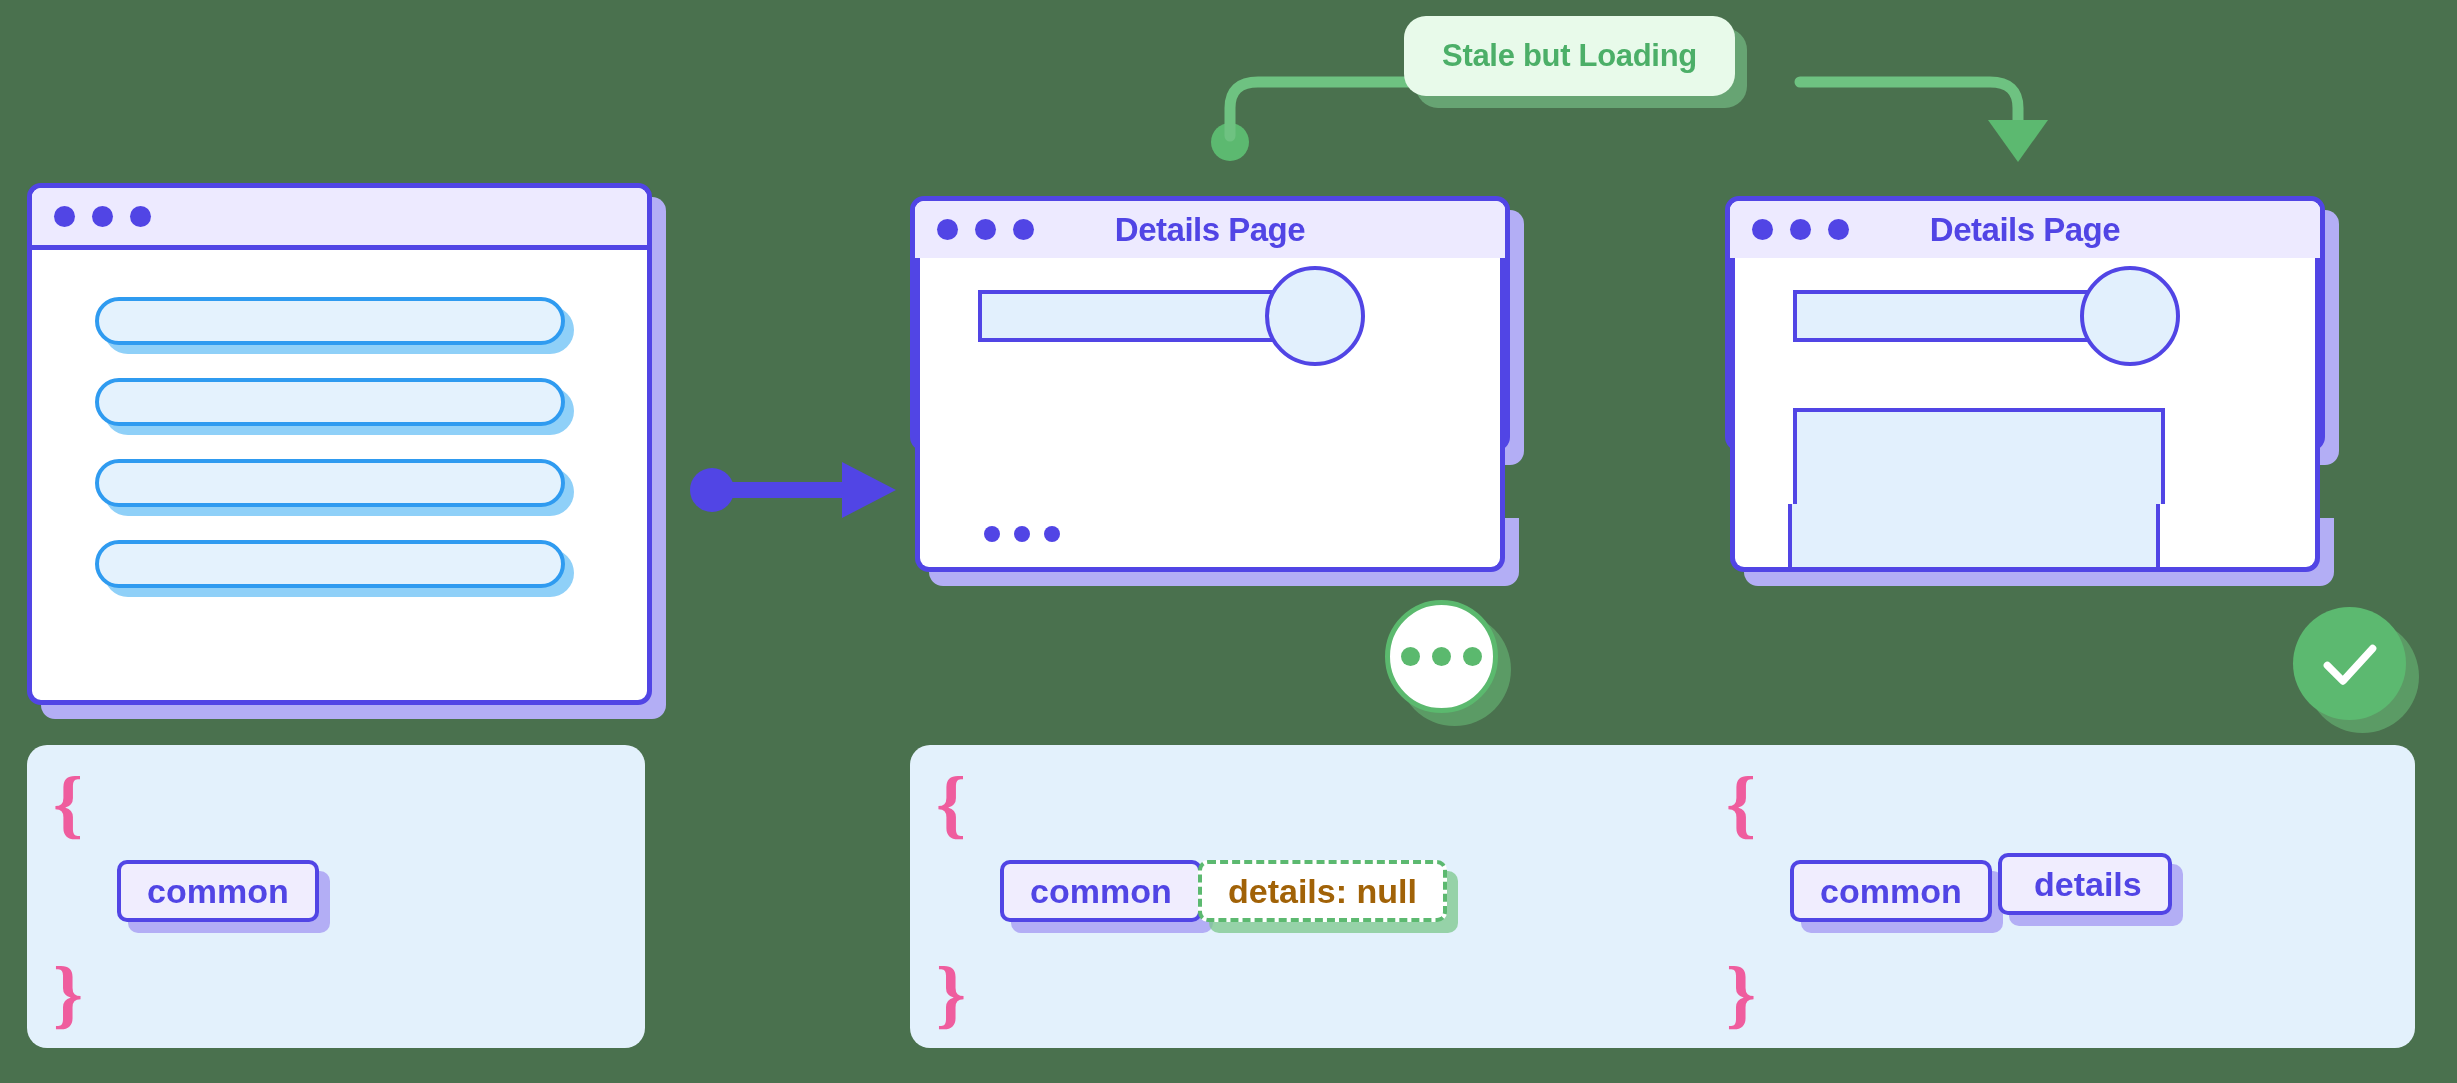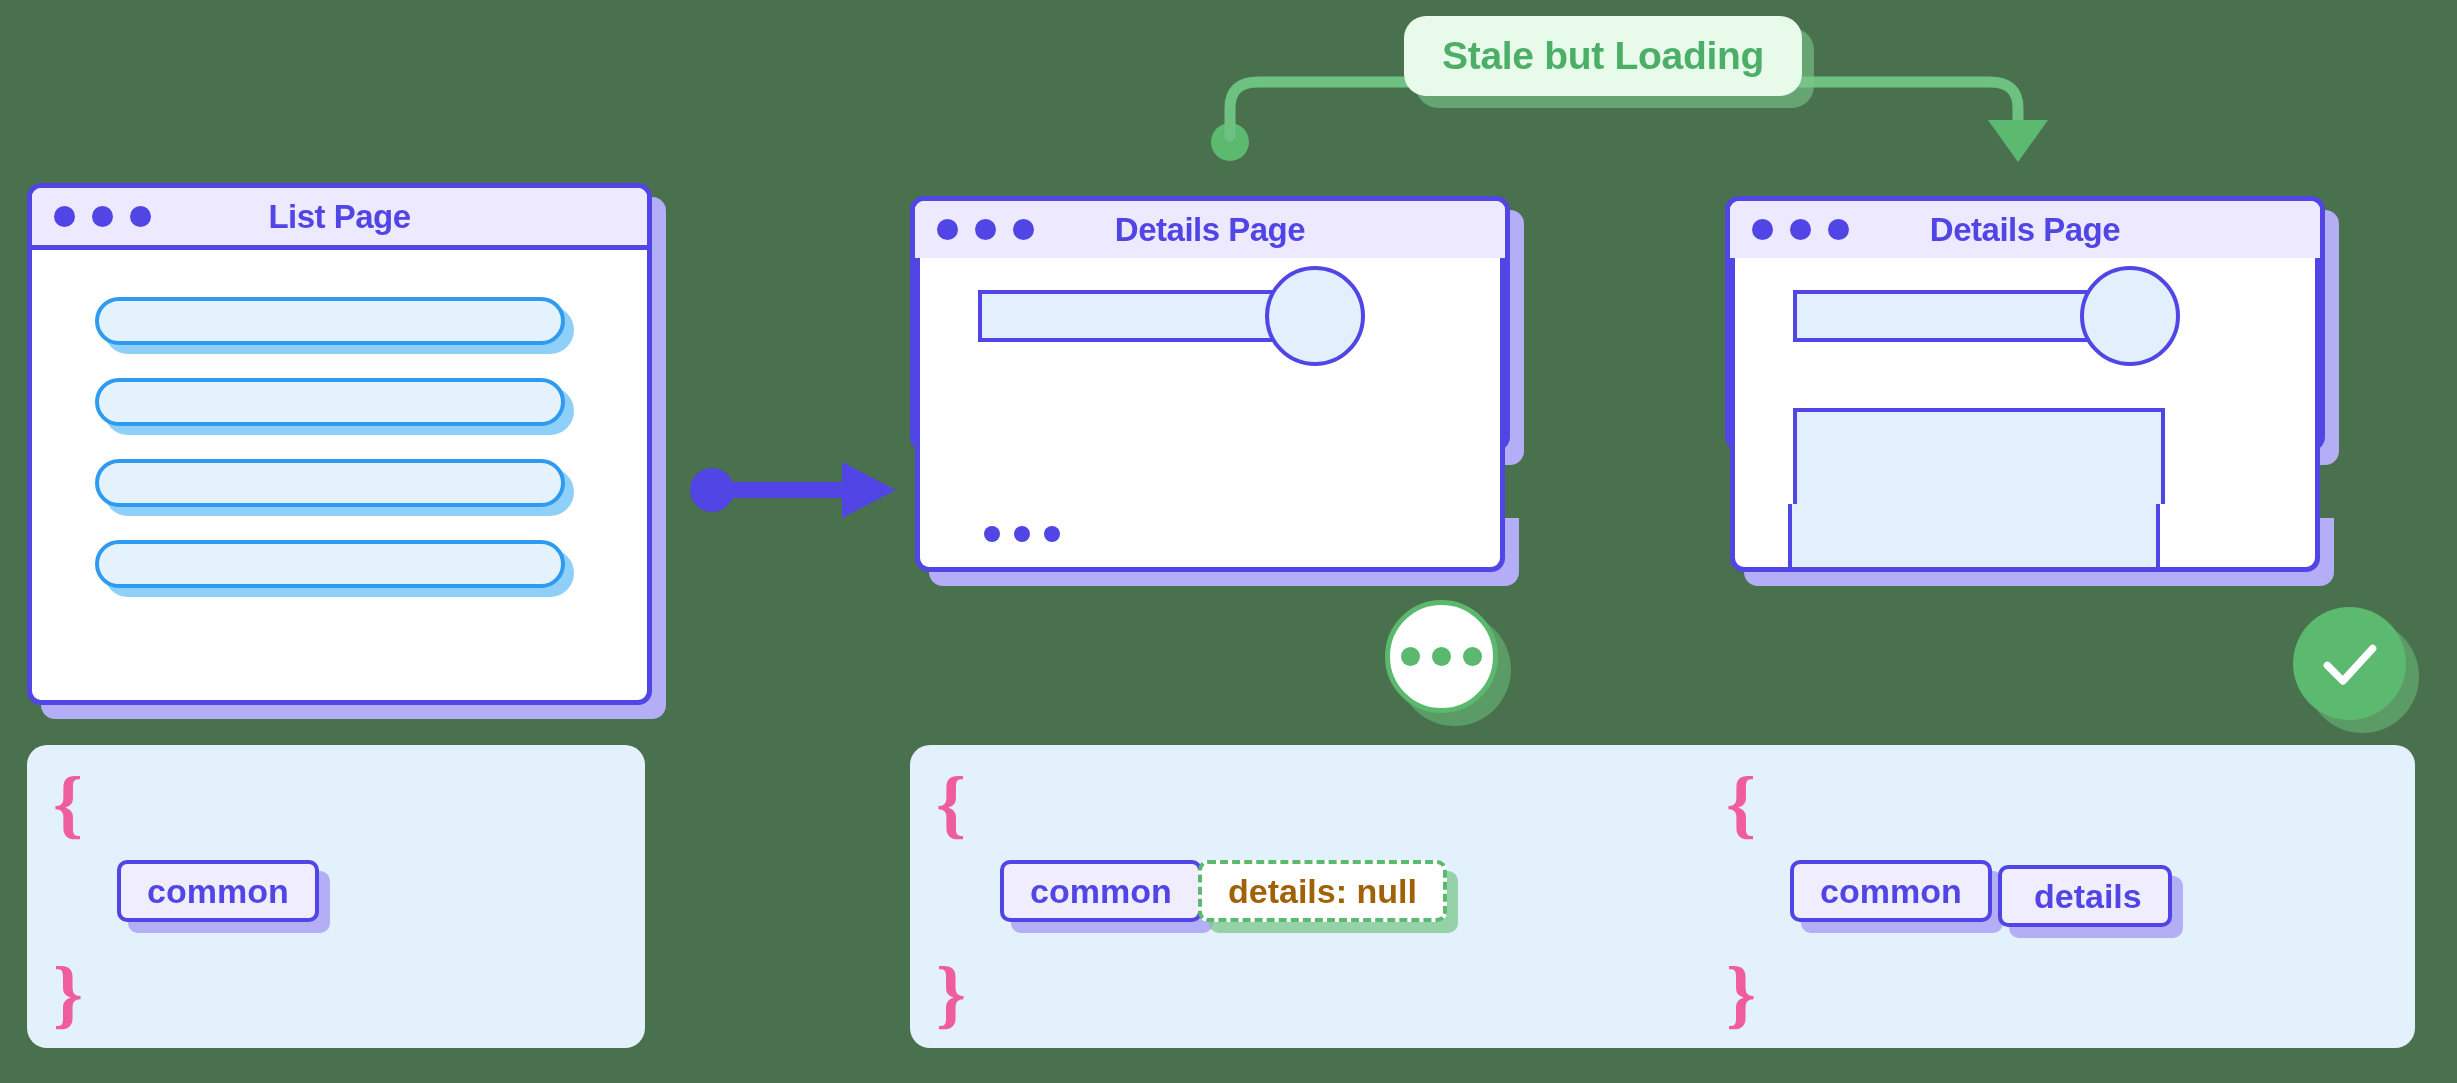--- a/index.html
+++ b/index.html
@@ -125,21 +125,21 @@
 
   
   .stale-label{
     position:absolute;
     background:#e8faea;
     border-radius:22px;
     box-shadow:12px 12px 0 0 rgba(124,199,140,0.6);
     display:flex;align-items:center;justify-content:center;
     padding:0 38px;
     height:80px;
-    font-size:39px;font-weight:bold;
+    font-size:31px;font-weight:bold;
     color:#4caf68;
     letter-spacing:-0.3px;
     white-space:nowrap;
     z-index:25;
   }
 </style>
 </head>
 <body>
 
 <div class="stage">
@@ -159,21 +159,20 @@
     <polygon points="152,22 206,50 152,78" fill="#5145e5"></polygon>
   </svg>
 
   <div class="window" style="left:27px;top:183px;width:625px;height:522px;">
     <div class="titlebar">
       <div class="dots">
         <span class="dot"></span>
         <span class="dot"></span>
         <span class="dot"></span>
       </div>
-      <div class="wtitle">List Page</div>
     </div>
     <div class="wbody">
       <div class="list-row" style="left:63px;top:47px;width:470px;"></div>
       <div class="list-row" style="left:63px;top:128px;width:470px;"></div>
       <div class="list-row" style="left:63px;top:209px;width:470px;"></div>
       <div class="list-row" style="left:63px;top:290px;width:470px;"></div>
     </div>
   </div>
 
   <div class="window" style="left:910px;top:196px;width:600px;height:255px;">
@@ -238,17 +237,17 @@
 
   <div class="cache" style="left:910px;top:745px;width:1505px;height:303px;">
 
     <div class="brace" style="left:26px;top:20px;">{</div>
     <div class="chip chip-solid" style="left:90px;top:115px;">common</div>
     <div class="chip chip-null" style="left:288px;top:115px;">details: null</div>
     <div class="brace" style="left:26px;top:210px;">}</div>
 
     <div class="brace" style="left:816px;top:20px;">{</div>
     <div class="chip chip-solid" style="left:880px;top:115px;">common</div>
-    <div class="chip chip-solid" style="left:1088px;top:120px;padding-left:32px;">details</div>
+    <div class="chip chip-solid" style="left:1088px;top:108px;padding-left:32px;">details</div>
     <div class="brace" style="left:816px;top:210px;">}</div>
   </div>
 
 </div>
 
 </body></html>

